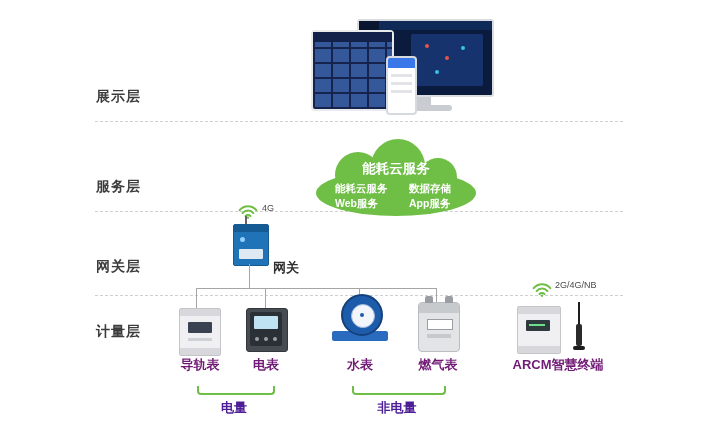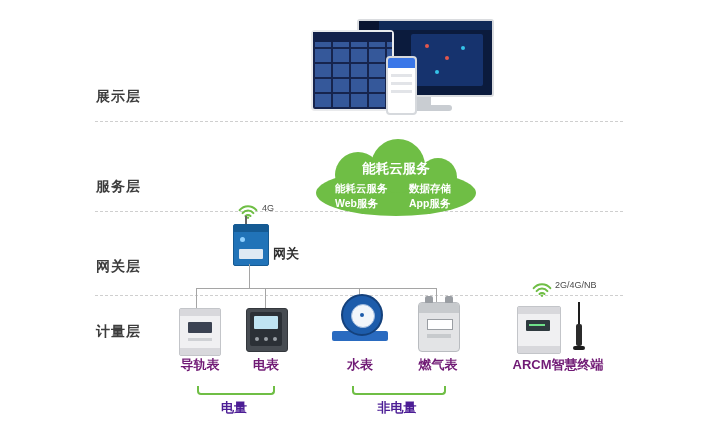--- a/index.html
+++ b/index.html
@@ -37,21 +37,21 @@
   .cloud-col{position:absolute;top:42px;color:#ffffff;font-size:10.5px;line-height:15px;font-weight:700;}
   .cloud-col.left{left:23px;}
   .cloud-col.right{left:97px;}
 
   
   .gateway{position:absolute;left:233px;top:224px;width:34px;height:40px;background:#2173b8;border:1px solid #155a93;border-radius:2px;}
   .gw-band{position:absolute;left:0;top:0;width:100%;height:7px;background:#155a93;}
   .gw-plate{position:absolute;left:5px;top:24px;width:24px;height:10px;background:#dfe9f3;border-radius:1px;}
   .gw-led{position:absolute;left:6px;top:12px;width:5px;height:5px;border-radius:50%;background:#8fd0ff;}
   .gw-ant{position:absolute;left:245px;top:216px;width:2px;height:9px;background:#666;}
-  .gateway-label{position:absolute;left:273px;top:245px;font-size:13px;font-weight:700;color:#2f2f2f;}
+  .gateway-label{position:absolute;left:273px;top:259px;font-size:13px;font-weight:700;color:#2f2f2f;}
 
   
   .rail-meter{position:absolute;width:40px;height:46px;background:#f0f0f2;border:1px solid #c3c5c9;border-radius:2px;}
   .rm-top{position:absolute;left:0;top:0;width:100%;height:7px;background:#d8d8dc;}
   .rm-screen{position:absolute;left:8px;top:13px;width:24px;height:11px;background:#3b4252;border-radius:1px;}
   .rm-row{position:absolute;left:8px;top:29px;width:24px;height:3px;background:#cfd1d5;}
   .rm-bot{position:absolute;left:0;bottom:0;width:100%;height:7px;background:#d8d8dc;}
   .panel-meter{position:absolute;left:246px;top:308px;width:40px;height:42px;background:#474c52;border:1px solid #33373c;border-radius:3px;}
   .pm-face{position:absolute;left:3px;top:3px;width:32px;height:34px;background:#2b3036;border-radius:2px;}
   .pm-lcd{position:absolute;left:7px;top:7px;width:24px;height:13px;background:#bfe3f2;border-radius:1px;}

